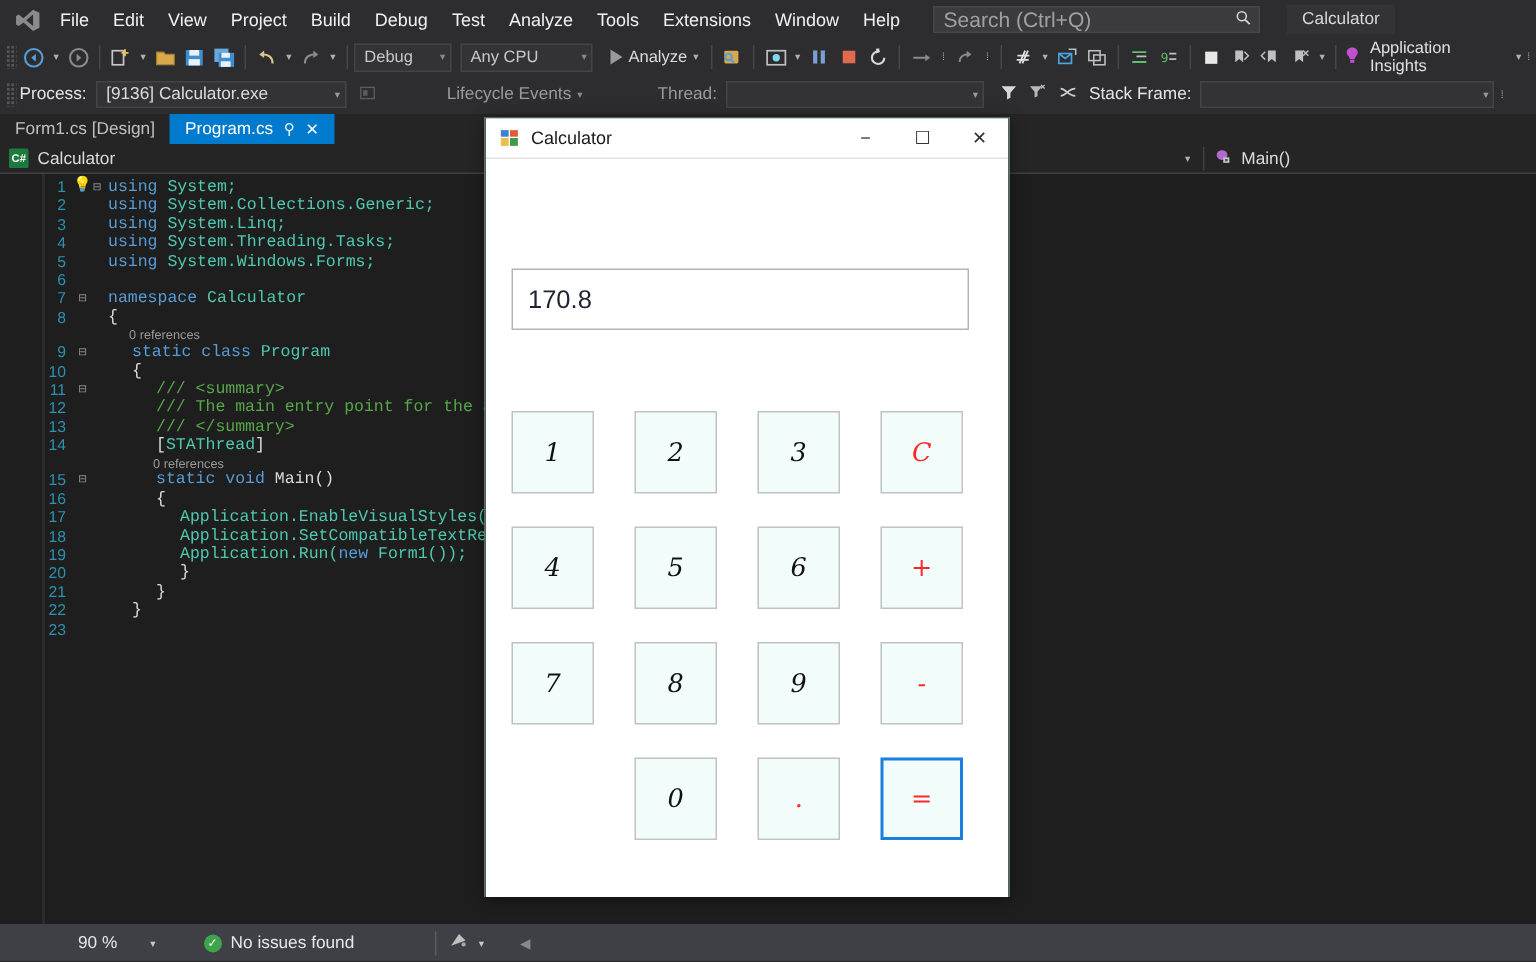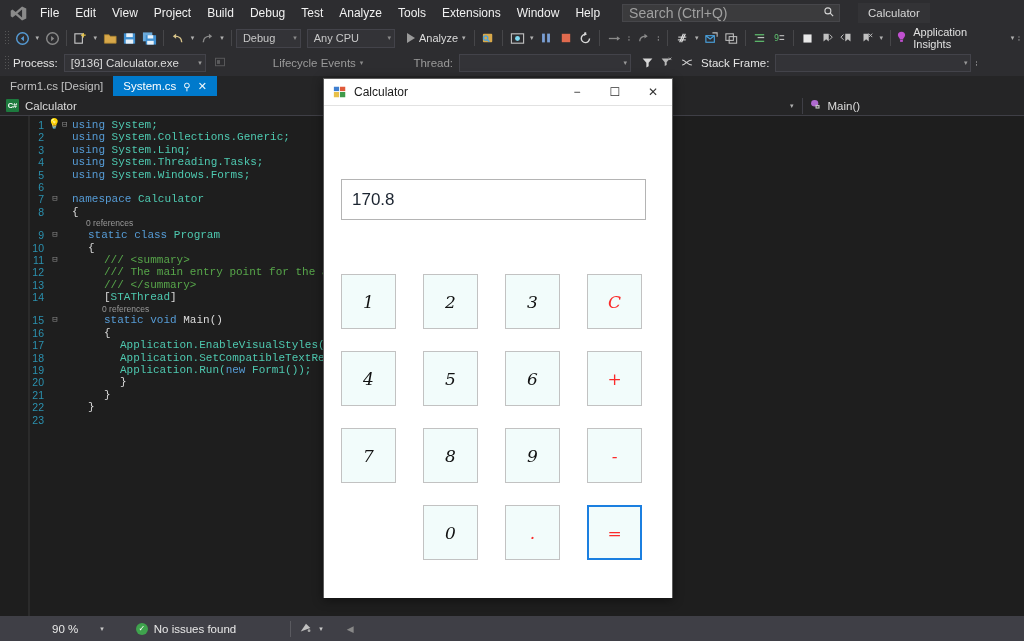--- a/index.html
+++ b/index.html
@@ -442,21 +442,21 @@
       </span>
       <span>Application Insights</span>
       <span class="cc" style="font-size:7px;color:#b0b0b0">▾</span>
     </div>
     <div class="tb-caret">⁞</div>
   </div>
 
   <div class="procbar">
     <div class="grip"></div>
     <span class="lbl">Process:</span>
-    <div class="combo2" style="width:142px">
+    <div class="combo2" style="width:167px">
       <span>[9136] Calculator.exe</span>
       <span class="cc" style="font-size:7px;color:#9a9a9a">▾</span>
     </div>
     <span style="width:8px"></span>
     <span style="opacity:.5">
       <svg width="12" height="12" viewBox="0 0 16 16">
           <rect x="2" y="3" width="12" height="10" fill="none" stroke="#8a8a8a" stroke-width="1.2"></rect>
           <rect x="4" y="5.5" width="4" height="5" fill="#8a8a8a"></rect>
         </svg>
     </span>
@@ -492,21 +492,21 @@
       <span class="cc" style="font-size:7px;color:#9a9a9a">▾</span>
     </div>
     <span class="tb-caret" style="color:#b0b0b0">⁞</span>
   </div>
 
   <div class="tabbar">
     <div class="tab">
       <span>Form1.cs [Design]</span>
     </div>
     <div class="tab active">
-      <span>System.cs</span>
+      <span>Program.cs</span>
       <span class="pin">⚲</span>
       <span class="xx">✕</span>
     </div>
   </div>
 
   <div class="navbar">
     <div class="nav-drop" style="width:790px">
       <span class="cs-badge">C#</span>
       <span>Calculator</span>
     </div>

